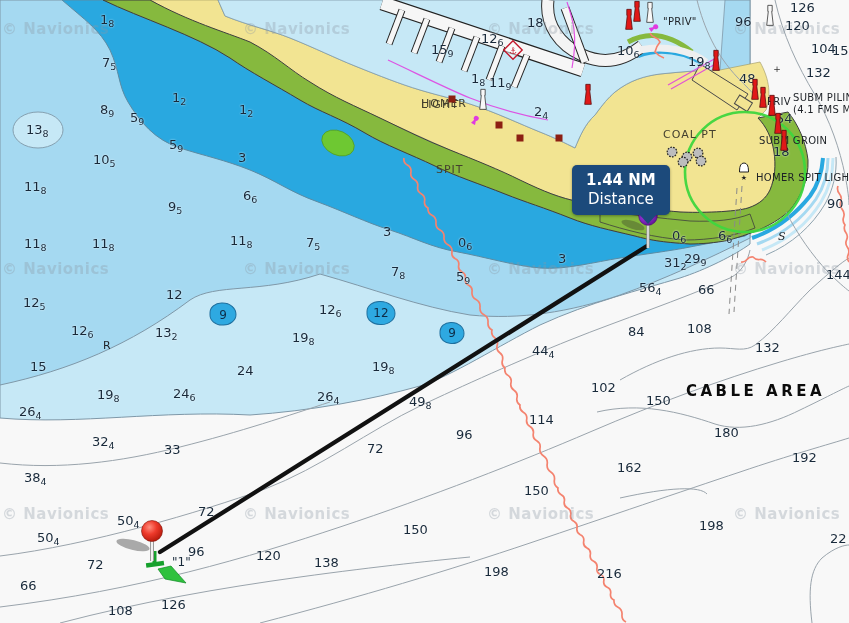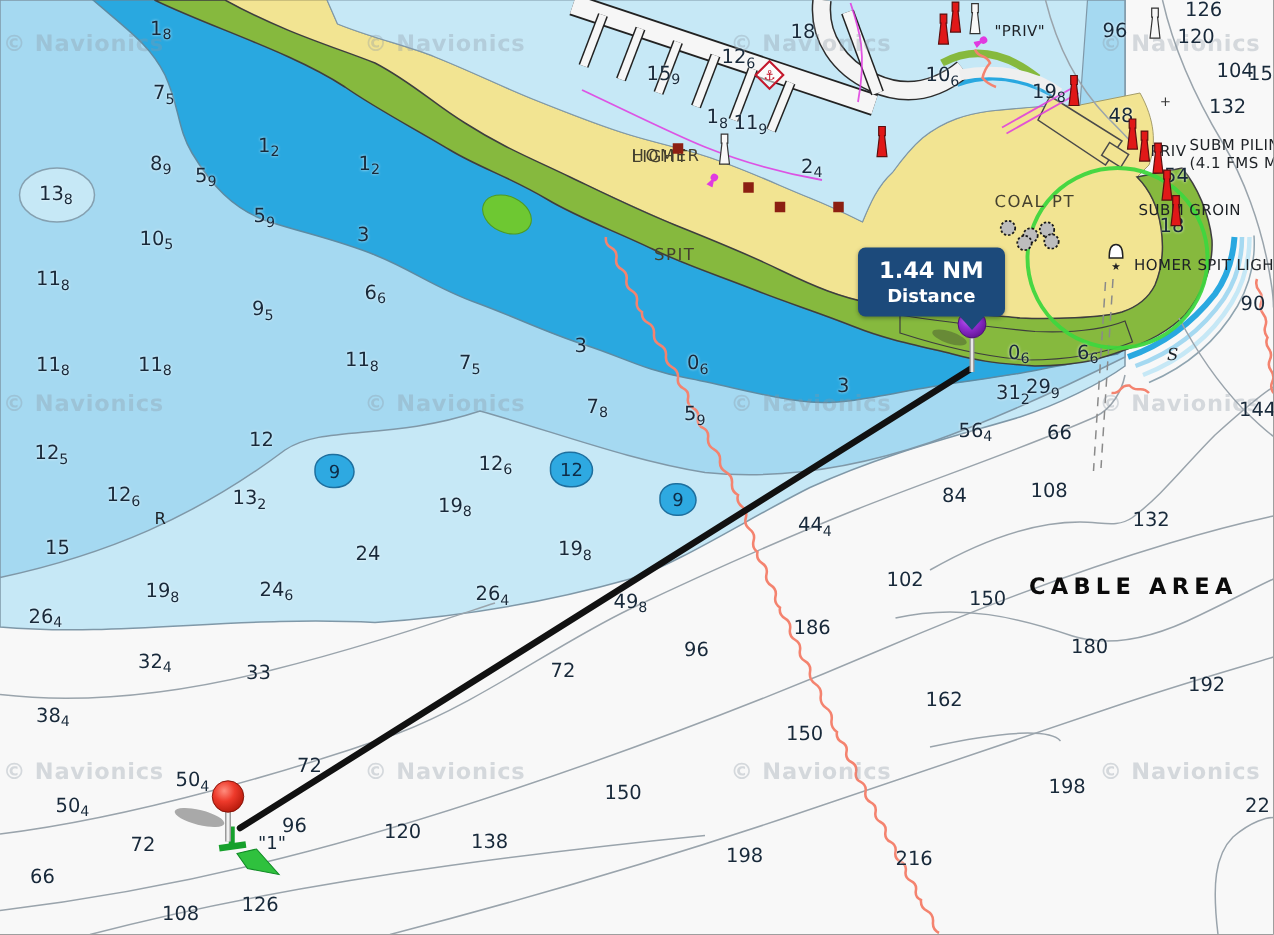--- a/index.html
+++ b/index.html
@@ -23,21 +23,21 @@
         border:1px solid #1e6f9e;border-radius:46% 54% 50% 48%;display:flex;
         align-items:center;justify-content:center;font-size:12px;color:#0e2c47;font-weight:500;}
   .icon{position:absolute;transform:translate(-50%,-55%);line-height:0;}
   .icon.bsq{width:7px;height:7px;background:#8c1f12;transform:translate(-50%,-50%);}
   .icon.cross{font-size:9px;color:#333;line-height:1;transform:translate(-50%,-50%);}
   .tooltip{position:absolute;left:572px;top:165px;background:var(--tooltip-bg,#1c4a7b);
            color:#fff;border-radius:5px;display:flex;gap:24px;padding:6px 14px 7px 14px;
            box-shadow:0 1px 3px rgba(0,0,0,.35);}
   .tooltip .col{text-align:center;}
   .tooltip .val{font-size:15px;font-weight:bold;line-height:1.25;}
-  .tooltip .lab{font-size:12px;font-weight:bold;line-height:1.2;}
+  .tooltip .lab{font-size:15px;font-weight:normal;line-height:1.2;}
   .tip-arrow{position:absolute;left:67px;bottom:-9px;width:0;height:0;
              border-left:9px solid transparent;border-right:9px solid transparent;
              border-top:10px solid var(--tooltip-bg,#1c4a7b);}
 </style>
 </head>
 <body>
 
 <div class="stage">
 
   <svg class="base" id="map-svg" width="849" height="623" viewBox="0 0 849 623">
@@ -227,21 +227,21 @@
       <div class="sounding" style="left: 20px; top: 585px; position: absolute;">66</div>
       <div class="sounding" style="left: 108px; top: 610px; position: absolute;">108</div>
       <div class="sounding" style="left: 161px; top: 604px; position: absolute;">126</div>
       <div class="sounding" style="left: 188px; top: 551px; position: absolute;">96</div>
       <div class="sounding" style="left: 198px; top: 511px; position: absolute;">72</div>
       <div class="sounding" style="left: 256px; top: 555px; position: absolute;">120</div>
       <div class="sounding" style="left: 314px; top: 562px; position: absolute;">138</div>
       <div class="sounding" style="left: 409px; top: 403px; position: absolute;">49<span class="sub">8</span></div>
       <div class="sounding" style="left: 367px; top: 448px; position: absolute;">72</div>
       <div class="sounding" style="left: 456px; top: 434px; position: absolute;">96</div>
-      <div class="sounding" style="left: 529px; top: 419px; position: absolute;">186</div>
+      <div class="sounding" style="left: 529px; top: 419px; position: absolute;">114</div>
       <div class="sounding" style="left: 591px; top: 387px; position: absolute;">102</div>
       <div class="sounding" style="left: 524px; top: 490px; position: absolute;">150</div>
       <div class="sounding" style="left: 403px; top: 529px; position: absolute;">150</div>
       <div class="sounding" style="left: 617px; top: 467px; position: absolute;">162</div>
       <div class="sounding" style="left: 484px; top: 571px; position: absolute;">198</div>
       <div class="sounding" style="left: 597px; top: 573px; position: absolute;">216</div>
       <div class="sounding" style="left: 639px; top: 289px; position: absolute;">56<span class="sub">4</span></div>
       <div class="sounding" style="left: 698px; top: 289px; position: absolute;">66</div>
       <div class="sounding" style="left: 591px; top: 331px; position: absolute; margin-left: 37px;">84</div>
       <div class="sounding" style="left: 532px; top: 352px; position: absolute;">44<span class="sub">4</span></div>

